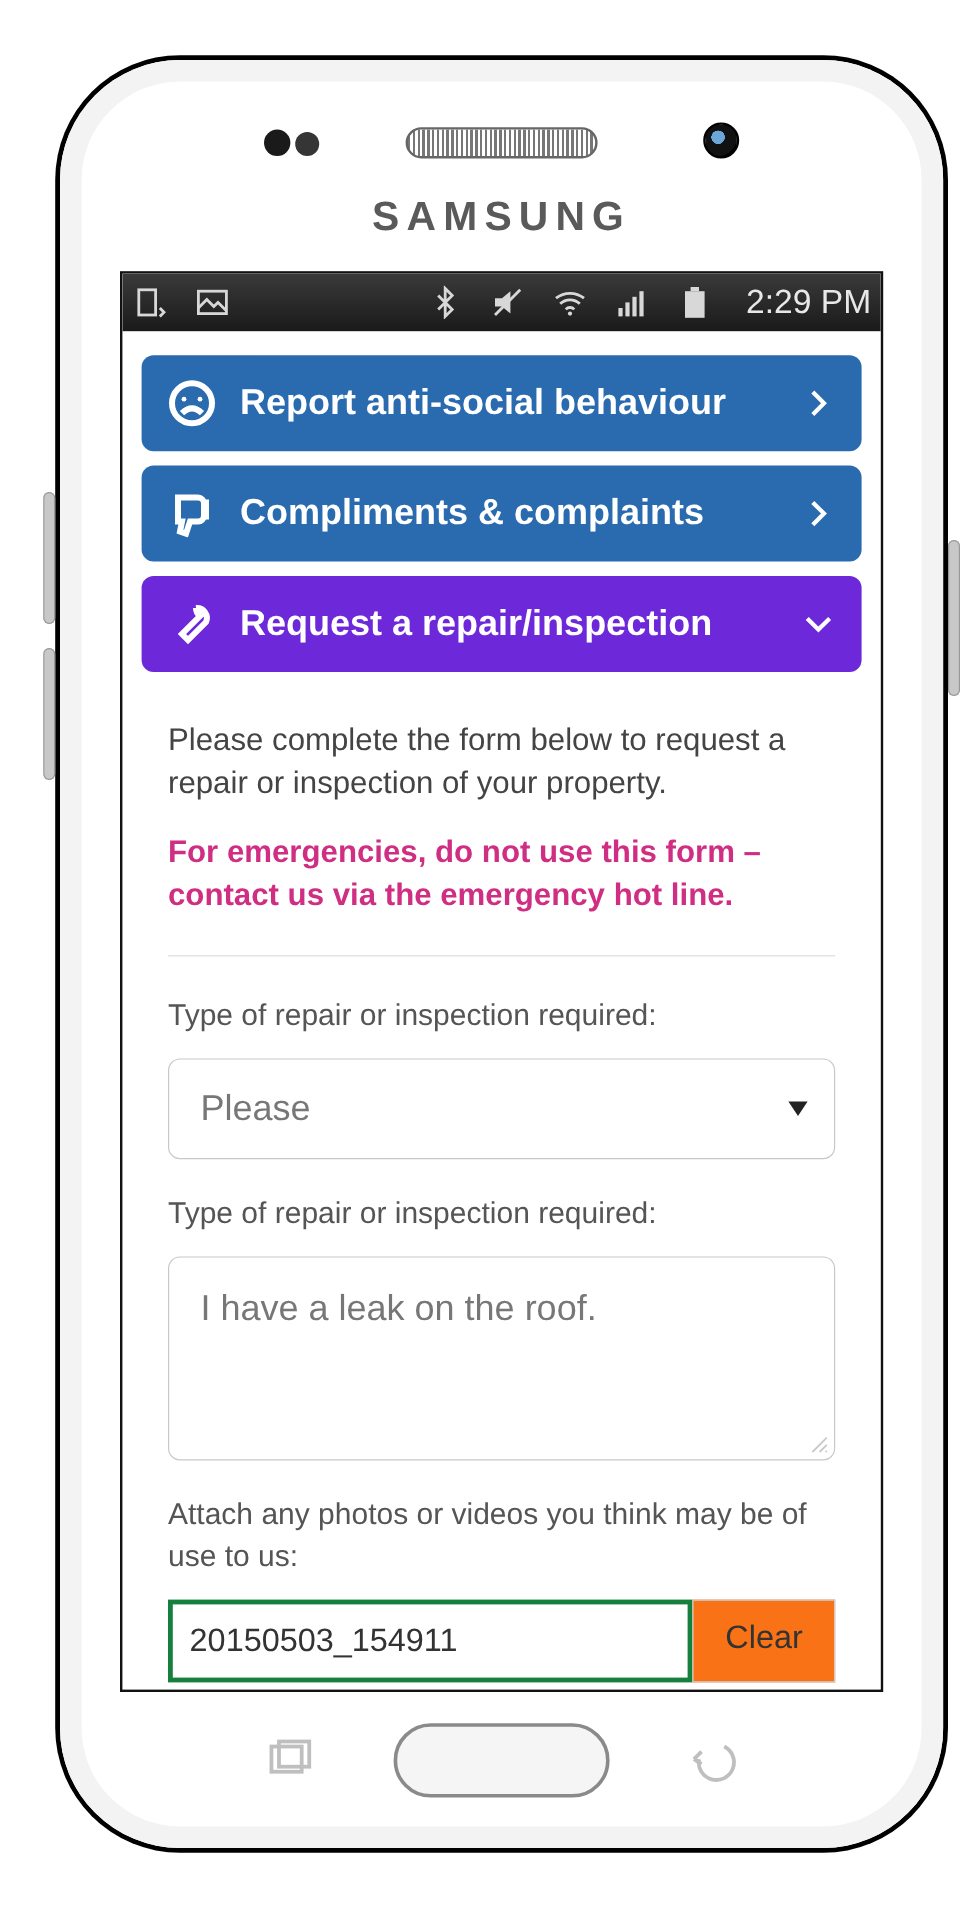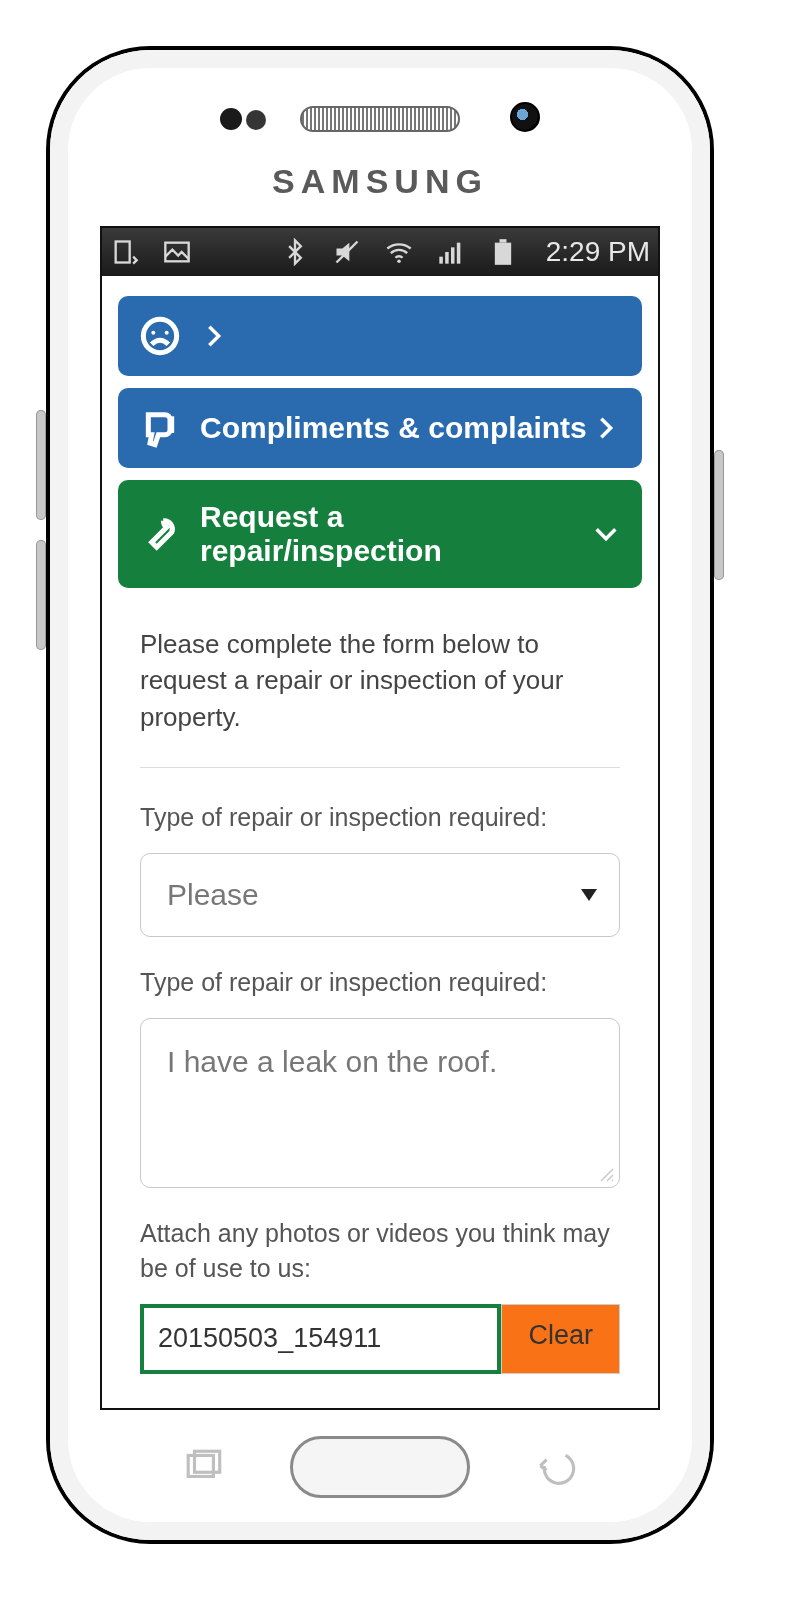--- a/index.html
+++ b/index.html
@@ -1,20 +1,20 @@
 <!DOCTYPE html>
 <html><head>
 <meta charset="utf-8">
 <style>
   * { box-sizing: border-box; margin: 0; padding: 0; }
   html, body { width: 800px; height: 1600px; background: #fff; font-family: Arial, Helvetica, sans-serif; }
 
   
   .phone {
-    position: absolute; left: 50px; top: 50px; width: 660px; height: 1490px;
+    position: absolute; left: 50px; top: 50px; width: 736px; height: 1490px;
     border-radius: 100px; background: #fff;
     box-shadow: 0 0 0 4px #000, inset 0 0 0 18px #f3f3f3;
   }
   .bezel-inner {
     position: absolute; left: 22px; top: 22px; right: 22px; bottom: 22px;
     border-radius: 80px; background: #fff;
   }
   .top-hardware { position:absolute; top:48px; left:0; right:0; }
   .sensor-dots { position:absolute; left:170px; top:10px; }
   .sensor-dots .dot1 { display:inline-block; width:22px; height:22px; border-radius:50%; background:#1a1a1a; margin-right:4px; }
@@ -66,21 +66,21 @@
   .sb-ico svg { width:28px; height:28px; fill:#d8d8d8; stroke:#d8d8d8; }
   .clock { margin-left:6px; font-size:28px; color:#e8e8e8; }
 
   
   .app { padding: 8px 12px 0 12px; }
   .accordion-item {
     background:#2a6bb0; color:#fff; border-radius:10px;
     padding:20px 22px; margin:12px 4px; display:flex; align-items:center;
     font-size:30px; font-weight:700;
   }
-  .accordion-item.open { background:#15803d; }
+  .accordion-item.open { background:#6d28d9; }
   .accordion-item .left-ico { width:40px; height:40px; margin-right:20px; flex:0 0 40px; }
   .accordion-item .label { flex:1; }
   .accordion-item .chev { width:28px; height:28px; flex:0 0 28px; }
   .accordion-item svg { stroke:#fff; fill:none; stroke-width:3; }
 
   .panel {
     background:#fff; color:#333; padding: 26px 26px 0 26px; font-size:26px; line-height:1.4;
   }
   .panel .instr { color:#444; margin-bottom:20px; }
   .panel .emerg { color:#cf2e82; font-weight:700; margin-top:4px; }
@@ -189,20 +189,21 @@
 
       <div class="accordion-item">
         <span class="left-ico">
           <svg viewBox="0 0 24 24">
               <circle cx="12" cy="12" r="10"></circle>
               <circle cx="8" cy="10" r="1.2" fill="#fff" stroke="none"></circle>
               <circle cx="16" cy="10" r="1.2" fill="#fff" stroke="none"></circle>
               <path d="M7 17 q5 -5 10 0"></path>
             </svg>
         </span>
+        <span class="label">Report anti-social behaviour</span>
         <span class="chev">
           <svg viewBox="0 0 24 24">
               <path d="M8 4 l8 8 -8 8"></path>
             </svg>
         </span>
       </div>
 
       <div class="accordion-item">
         <span class="left-ico">
           <svg viewBox="0 0 24 24">
@@ -227,20 +228,21 @@
         <span class="label">Request a repair/inspection</span>
         <span class="chev">
           <svg viewBox="0 0 24 24">
               <path d="M4 8 l8 8 8 -8"></path>
             </svg>
         </span>
       </div>
 
       <div class="panel">
         <p class="instr">Please complete the form below to request a repair or inspection of your property.</p>
+        <p class="emerg">For emergencies, do not use this form – contact us via the emergency hot line.</p>
         <hr>
 
         <p class="field-label">Type of repair or inspection required:</p>
         <div class="select-box">
           <span>Please</span>
         </div>
 
         <p class="field-label">Type of repair or inspection required:</p>
         <div class="textarea-box">
           <span>I have a leak on the roof.</span>

